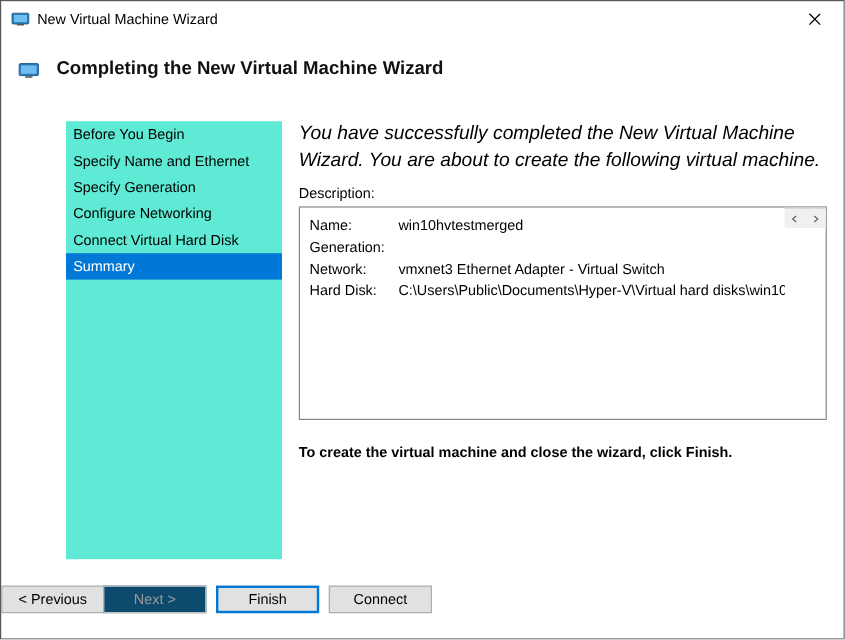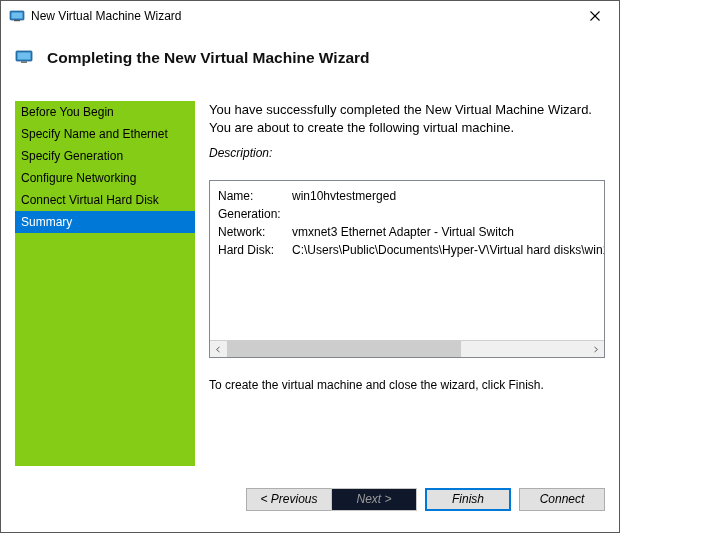--- a/index.html
+++ b/index.html
@@ -1,44 +1,44 @@
 <!DOCTYPE html>
 <html><head>
 <meta charset="utf-8">
 <style>
   * { box-sizing: border-box; }
   html, body { margin: 0; padding: 0; font-family: "Segoe UI", Tahoma, sans-serif; font-size: 12px; color: #000; background: #fff; }
-  .window { width: 620px; height: 533px; border: 1px solid #585858; background: #fff; display: flex; flex-direction: column; }
+  .window { width: 704px; height: 533px; border: 1px solid #585858; background: #fff; display: flex; flex-direction: column; }
   .titlebar { height: 30px; display: flex; align-items: center; padding: 0 2px 0 8px; }
   .titlebar .icon { width: 16px; height: 16px; margin-right: 6px; display: inline-flex; }
   .titlebar .title { flex: 1; font-size: 12px; }
   .titlebar .close { width: 45px; height: 28px; display: flex; align-items: center; justify-content: center; }
-  .header { padding: 18px 0 6px 0; display: flex; align-items: flex-start; }
+  .header { padding: 18px 0 6px 0; display: flex; align-items: flex-end; }
   .header .hicon { width: 46px; display: flex; justify-content: center; }
   .header .htitle { font-size: 15.5px; font-weight: 600; color: #111; }
   .body { flex: 1; display: flex; padding: 28px 14px 0 14px; gap: 14px; min-height: 0; }
-  .sidebar { width: 180px; background: #84cc16; }
+  .sidebar { width: 180px; background: #5eead4; margin-left: 40px; }
   .sidebar .step { padding: 4px 6px; font-size: 12px; color: #000; white-space: nowrap; cursor: default; }
   .sidebar .step.selected { background: #0078d7; color: #fff; }
   .main { flex: 1; display: flex; flex-direction: column; min-width: 0; }
-  .intro { font-size: 13px; line-height: 1.35; margin-bottom: 10px; }
-  .desc-label { font-size: 12px; margin-bottom: 20px; font-style: italic; }
-  .descbox { border: 1px solid #828790; background: #fff; height: 178px; display: flex; flex-direction: column; }
+  .intro { font-size: 16px; line-height: 1.35; margin-bottom: 10px; font-style: italic; }
+  .desc-label { font-size: 12px; margin-bottom: 4px; }
+  .descbox { border: 1px solid #828790; background: #fff; height: 178px; display: flex; flex-direction: row; }
   .descbox .rows { flex: 1; padding: 6px 8px 6px 8px; overflow: hidden; white-space: nowrap; }
   .row { display: flex; line-height: 1.5; font-size: 12px; }
   .row .k { width: 74px; flex-shrink: 0; }
   .row .v { flex: 1; white-space: nowrap; }
   .hscroll { height: 17px; border-top: 1px solid #cfcfcf; display: flex; align-items: stretch; background: #f0f0f0; }
   .hscroll .arrow { width: 17px; display: flex; align-items: center; justify-content: center; background: #f0f0f0; }
   .hscroll .track { flex: 1; position: relative; background: #f0f0f0; }
   .hscroll .thumb { position: absolute; left: 0; top: 0; bottom: 0; width: 65%; background: #cdcdcd; }
-  .hint { margin-top: 20px; font-size: 12px; }
-  .footer { height: 66px; border-top: 0; display: flex; align-items: center; justify-content: flex-end; gap: 8px; padding: 0 14px 0 0; font-style: italic; }
+  .hint { margin-top: 20px; font-size: 12px; font-weight: bold; }
+  .footer { height: 66px; border-top: 0; display: flex; align-items: center; gap: 8px; padding: 0 14px 0 0; }
   .btn { width: 86px; height: 23px; border: 1px solid #adadad; background: #e1e1e1; font-size: 12px; display: inline-flex; align-items: center; justify-content: center; cursor: default; }
-  .btn.disabled { color: #9a9a9a; background: #0f172a; border-color: #c6c6c6; }
+  .btn.disabled { color: #9a9a9a; background: #0c4a6e; border-color: #c6c6c6; }
   .btn.default { border: 2px solid #0078d7; background: #e1e1e1; }
   .btn-group { display: flex; }
   .btn-group .btn + .btn { margin-left: -1px; }
   svg { display: block; }
 </style>
 </head>
 <body>
 
 <div class="window">
   <div class="titlebar">

